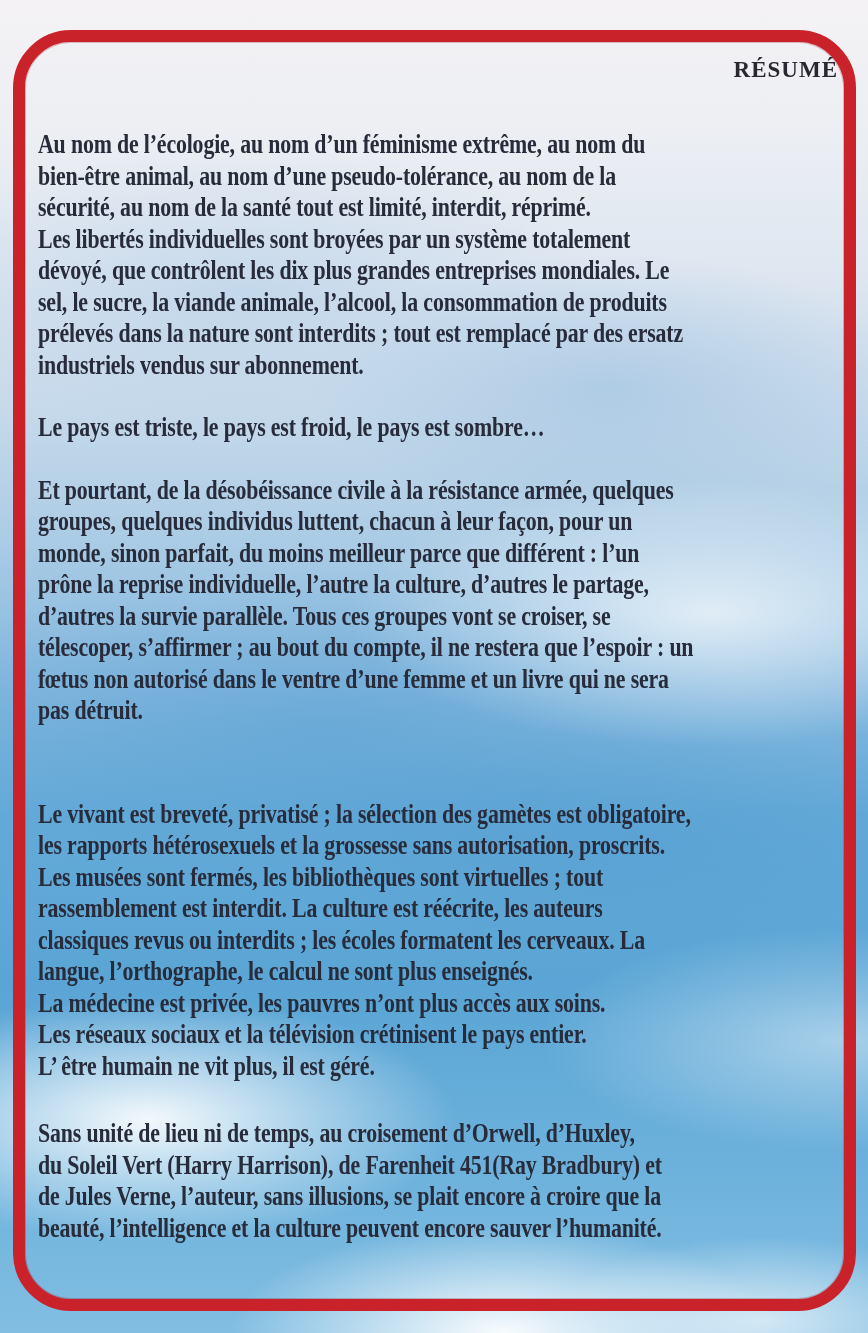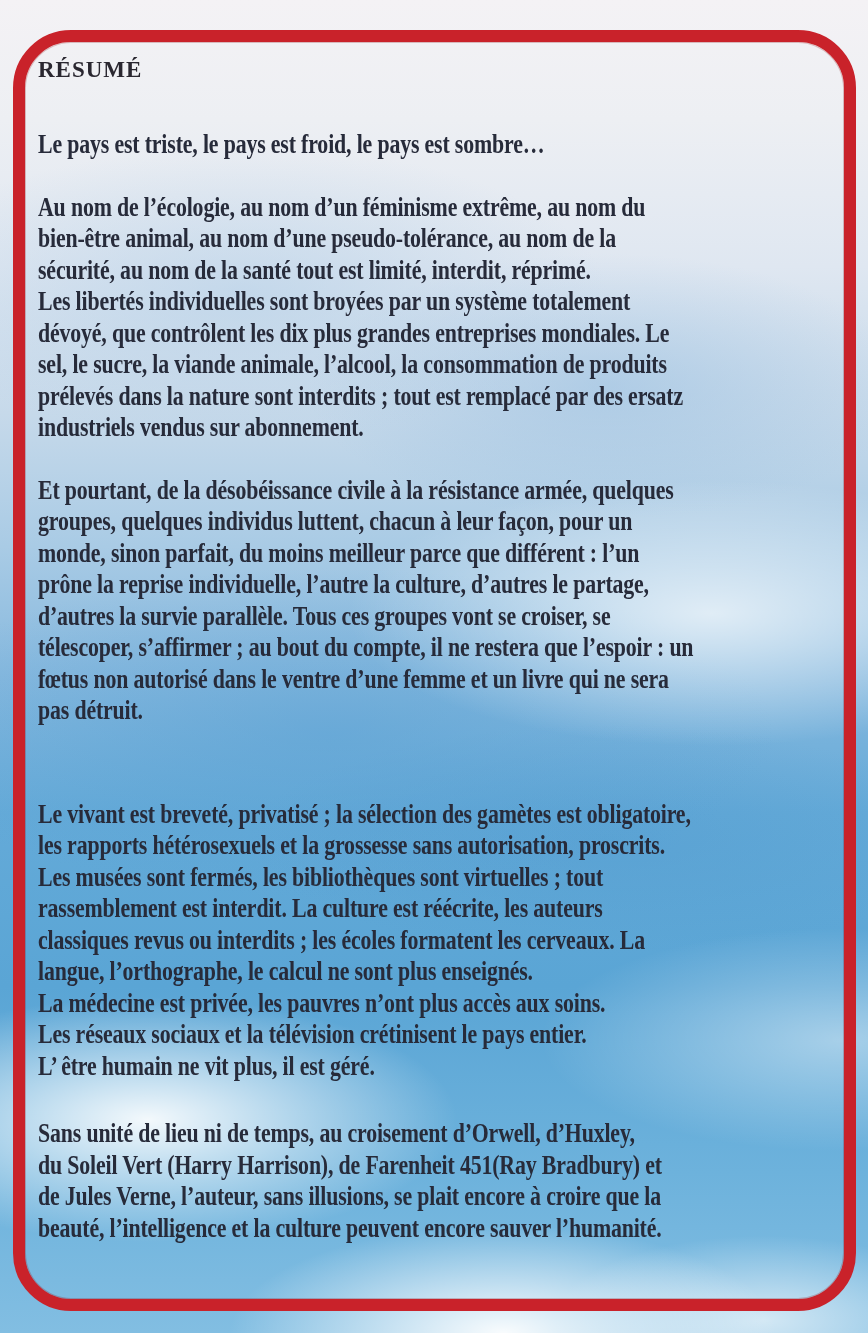--- a/index.html
+++ b/index.html
@@ -52,21 +52,21 @@
     top: 42px;
     width: 800px;
     color: #272b3a;
     font-size: 28px;
     line-height: 31.5px;
     font-weight: 700;
   }
 
   .title {
     margin: 12px 0 42px 0;
-    text-align: left;
+    text-align: right;
     font-size: 23px;
     line-height: 32px;
     letter-spacing: 1px;
     color: #2a2730;
     font-weight: 700;
   }
 
   .block { margin: 0; }
   .gap-1 { margin-bottom: 31px; }
   .gap-2 { margin-bottom: 31px; }
@@ -86,33 +86,33 @@
 <div class="page">
 
   <div class="sky"></div>
 
   <div class="frame"></div>
 
   <div class="content">
 
     <h1 class="title">RÉSUMÉ</h1>
 
-    <div class="block gap-1">
-      <div class="line">Le pays est triste, le pays est froid, le pays est sombre…</div>
-    </div>
-
     <div class="block gap-2">
       <div class="line">Au nom de l’écologie, au nom d’un féminisme extrême, au nom du</div>
       <div class="line">bien-être animal, au nom d’une pseudo-tolérance, au nom de la</div>
       <div class="line">sécurité, au nom de la santé tout est limité, interdit, réprimé.</div>
       <div class="line">Les libertés individuelles sont broyées par un système totalement</div>
       <div class="line">dévoyé, que contrôlent les dix plus grandes entreprises mondiales. Le</div>
       <div class="line">sel, le sucre, la viande animale, l’alcool, la consommation de produits</div>
       <div class="line">prélevés dans la nature sont interdits ; tout est remplacé par des ersatz</div>
       <div class="line">industriels vendus sur abonnement.</div>
+    </div>
+
+    <div class="block gap-1">
+      <div class="line">Le pays est triste, le pays est froid, le pays est sombre…</div>
     </div>
 
     <div class="block gap-4">
       <div class="line">Et pourtant, de la désobéissance civile à la résistance armée, quelques</div>
       <div class="line">groupes, quelques individus luttent, chacun à leur façon, pour un</div>
       <div class="line">monde, sinon parfait, du moins meilleur parce que différent : l’un</div>
       <div class="line">prône la reprise individuelle, l’autre la culture, d’autres le partage,</div>
       <div class="line">d’autres la survie parallèle. Tous ces groupes vont se croiser, se</div>
       <div class="line">télescoper, s’affirmer ; au bout du compte, il ne restera que l’espoir : un</div>
       <div class="line">fœtus non autorisé dans le ventre d’une femme et un livre qui ne sera</div>

